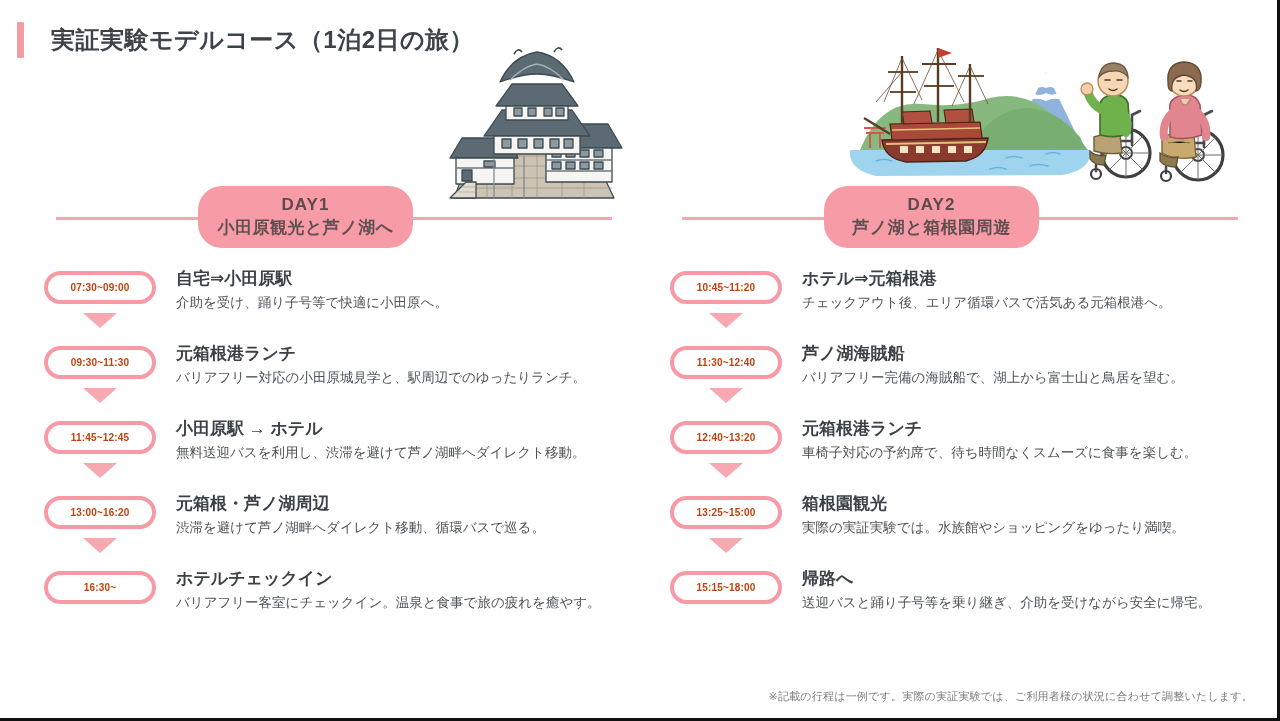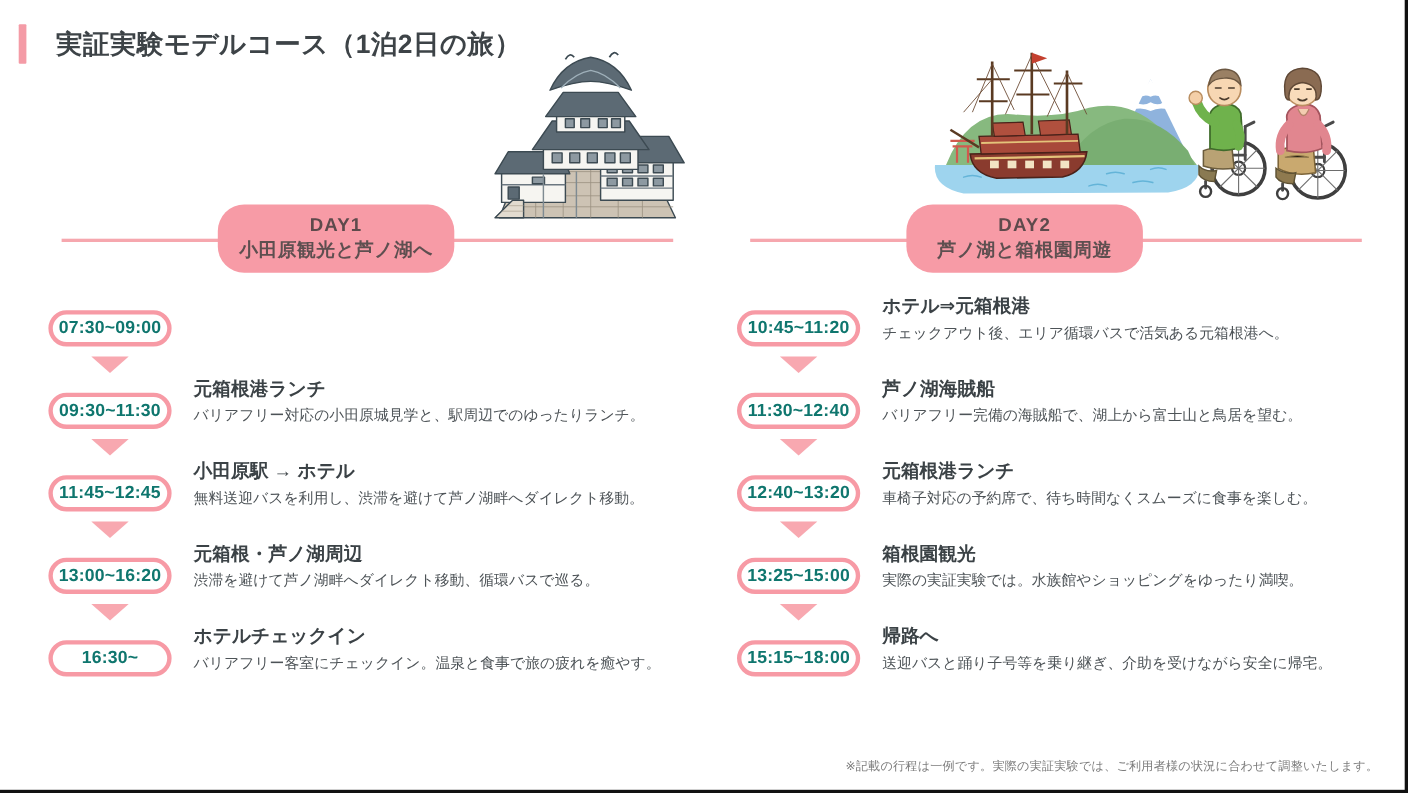--- a/index.html
+++ b/index.html
@@ -128,25 +128,25 @@
   }
   .time-pill {
     width: 112px;
     height: 33px;
     border: 4px solid #f79aa5;
     border-radius: 17px;
     background: #ffffff;
     display: flex;
     align-items: center;
     justify-content: center;
-    font-size: 16px;
+    font-size: 10px;
     font-weight: bold;
-    color: #0f766e;
+    color: #c2410c;
     letter-spacing: 0.2px;
-    margin-top: 14px;
+    margin-top: 3px;
   }
   .arrow-down {
     width: 0;
     height: 0;
     border-left: 17px solid transparent;
     border-right: 17px solid transparent;
     border-top: 15px solid #f8a8b0;
     margin-top: 9px;
   }
   .tl-item:last-child .arrow-down { display: none; }
@@ -276,20 +276,24 @@
       </div>
     </div>
 
     <div class="timeline">
 
       <div class="tl-item">
         <div class="time-cell">
           <div class="time-pill">07:30~09:00</div>
           <div class="arrow-down"></div>
         </div>
+        <div class="detail-cell">
+          <div class="detail-head">自宅⇒小田原駅</div>
+          <div class="detail-desc">介助を受け、踊り子号等で快適に小田原へ。</div>
+        </div>
       </div>
 
       <div class="tl-item">
         <div class="time-cell">
           <div class="time-pill">09:30~11:30</div>
           <div class="arrow-down"></div>
         </div>
         <div class="detail-cell">
           <div class="detail-head">元箱根港ランチ</div>
           <div class="detail-desc">バリアフリー対応の小田原城見学と、駅周辺でのゆったりランチ。</div>

